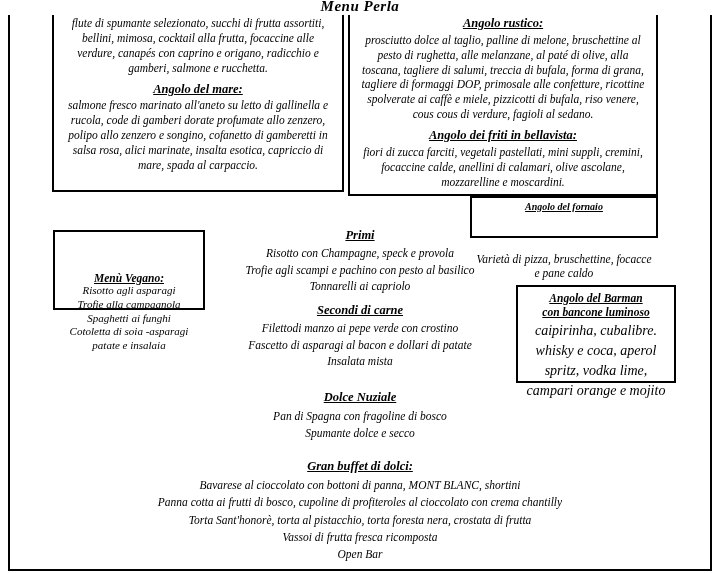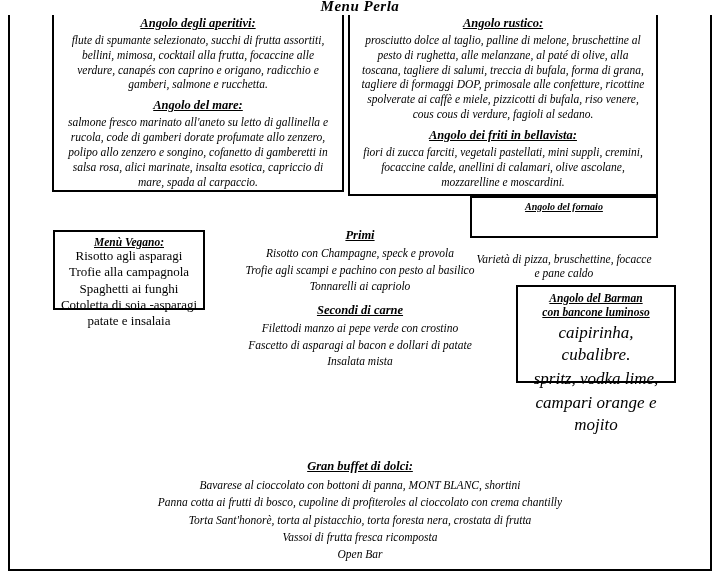--- a/index.html
+++ b/index.html
@@ -109,32 +109,34 @@
   }
   .barman-head {
     font-weight: bold;
     font-style: italic;
     text-decoration: underline;
     font-size: 11.5px;
     line-height: 1.2;
   }
   .barman-body {
     font-style: italic;
-    font-size: 17px;
+    font-size: 14px;
     line-height: 1.3;
     margin-top: 2px;
   }
   .veg-head {
     font-weight: bold;
     font-style: italic;
     text-decoration: underline;
     font-size: 11.5px;
+    margin-top: 36px;
   }
   .veg-body {
-    font-size: 13px;
+    font-style: italic;
+    font-size: 11px;
     line-height: 1.25;
   }
   .fornaio-head {
     font-weight: bold;
     font-style: italic;
     text-decoration: underline;
     font-size: 10px;
   }
   .fornaio-body {
     font-style: italic;
@@ -189,21 +191,20 @@
 </head>
 <body>
 
 <div class="page">
 
   <div class="outer-frame"></div>
 
   <div class="title">Menu Perla</div>
 
   <div class="box" id="box-aperitivi">
-    <div class="sec-head">Angolo degli aperitivi:</div>
     <div class="sec-body">flute di spumante selezionato, succhi di frutta assortiti, bellini, mimosa, cocktail alla frutta, focaccine alle verdure, canapés con caprino e origano, radicchio e gamberi, salmone e rucchetta.</div>
     <div class="sec-head">Angolo del mare:</div>
     <div class="sec-body last">salmone fresco marinato all'aneto su letto di gallinella e rucola, code di gamberi dorate profumate allo zenzero, polipo allo zenzero e songino, cofanetto di gamberetti in salsa rosa, alici marinate, insalta esotica, capriccio di mare, spada al carpaccio.</div>
   </div>
 
   <div class="box" id="box-rustico">
     <div class="sec-head">Angolo rustico:</div>
     <div class="sec-body">prosciutto dolce al taglio, palline di melone, bruschettine al pesto di rughetta, alle melanzane, al paté di olive, alla toscana, tagliere di salumi, treccia di bufala, forma di grana, tagliere di formaggi DOP, primosale alle confetture, ricottine spolverate ai caffè e miele, pizzicotti di bufala, riso venere, cous cous di verdure, fagioli al sedano.</div>
     <div class="sec-head">Angolo dei friti in bellavista:</div>
     <div class="sec-body last">fiori di zucca farciti, vegetali pastellati, mini suppli, cremini, focaccine calde, anellini di calamari, olive ascolane, mozzarelline e moscardini.</div>
@@ -220,36 +221,42 @@
     <div class="veg-body">Trofie alla campagnola</div>
     <div class="veg-body">Spaghetti ai funghi</div>
     <div class="veg-body">Cotoletta di soia -asparagi</div>
     <div class="veg-body">patate e insalaia</div>
   </div>
 
   <div class="box" id="box-barman">
     <div class="barman-head">Angolo del Barman</div>
     <div class="barman-head">con bancone luminoso</div>
     <div class="barman-body">caipirinha, cubalibre.</div>
+    <div class="barman-body">whisky e coca, aperol</div>
     <div class="barman-body">spritz, vodka lime,</div>
     <div class="barman-body">campari orange e mojito</div>
   </div>
 
   <div class="center-col">
     <div class="c-head">Primi</div>
     <div class="c-line">Risotto con Champagne, speck e provola</div>
     <div class="c-line">Trofie agli scampi e pachino con pesto al basilico</div>
     <div class="c-line">Tonnarelli ai capriolo</div>
     <div class="gap-sm"></div>
     <div class="c-head">Secondi di carne</div>
     <div class="c-line">Filettodi manzo ai pepe verde con crostino</div>
     <div class="c-line">Fascetto di asparagi al bacon e dollari di patate</div>
     <div class="c-line">Insalata mista</div>
   </div>
 
+  <div class="wide-sec" id="sec-dolce">
+    <div class="w-head">Dolce Nuziale</div>
+    <div class="w-line">Pan di Spagna con fragoline di bosco</div>
+    <div class="w-line">Spumante dolce e secco</div>
+  </div>
 
   <div class="wide-sec" id="sec-buffet">
     <div class="w-head">Gran buffet di dolci:</div>
     <div class="w-line">Bavarese al cioccolato con bottoni di panna, MONT BLANC, shortini</div>
     <div class="w-line">Panna cotta ai frutti di bosco, cupoline di profiteroles al cioccolato con crema chantilly</div>
     <div class="w-line">Torta Sant'honorè, torta al pistacchio, torta foresta nera, crostata di frutta</div>
     <div class="w-line">Vassoi di frutta fresca ricomposta</div>
     <div class="w-line">Open Bar</div>
   </div>
 

